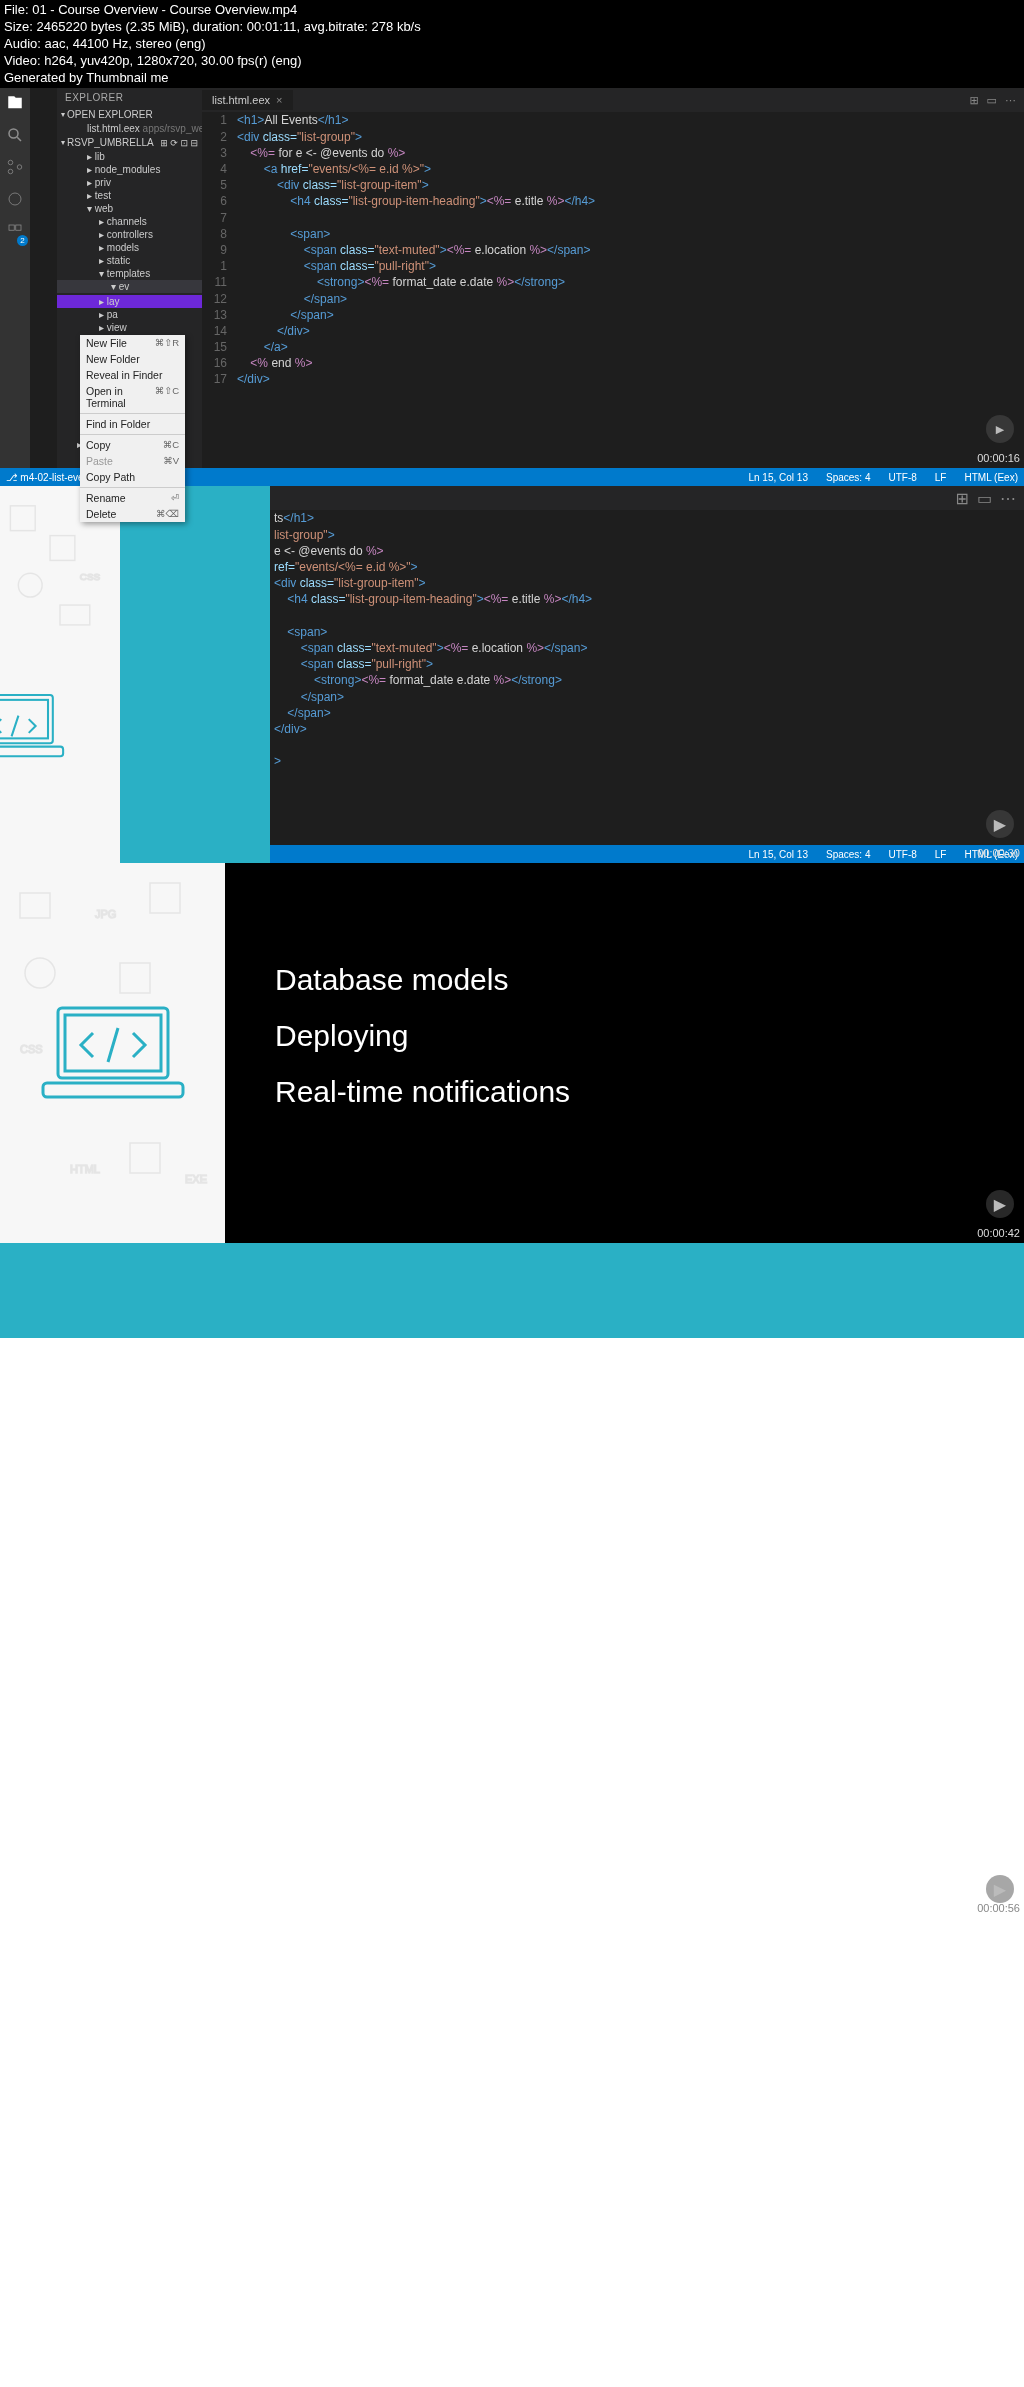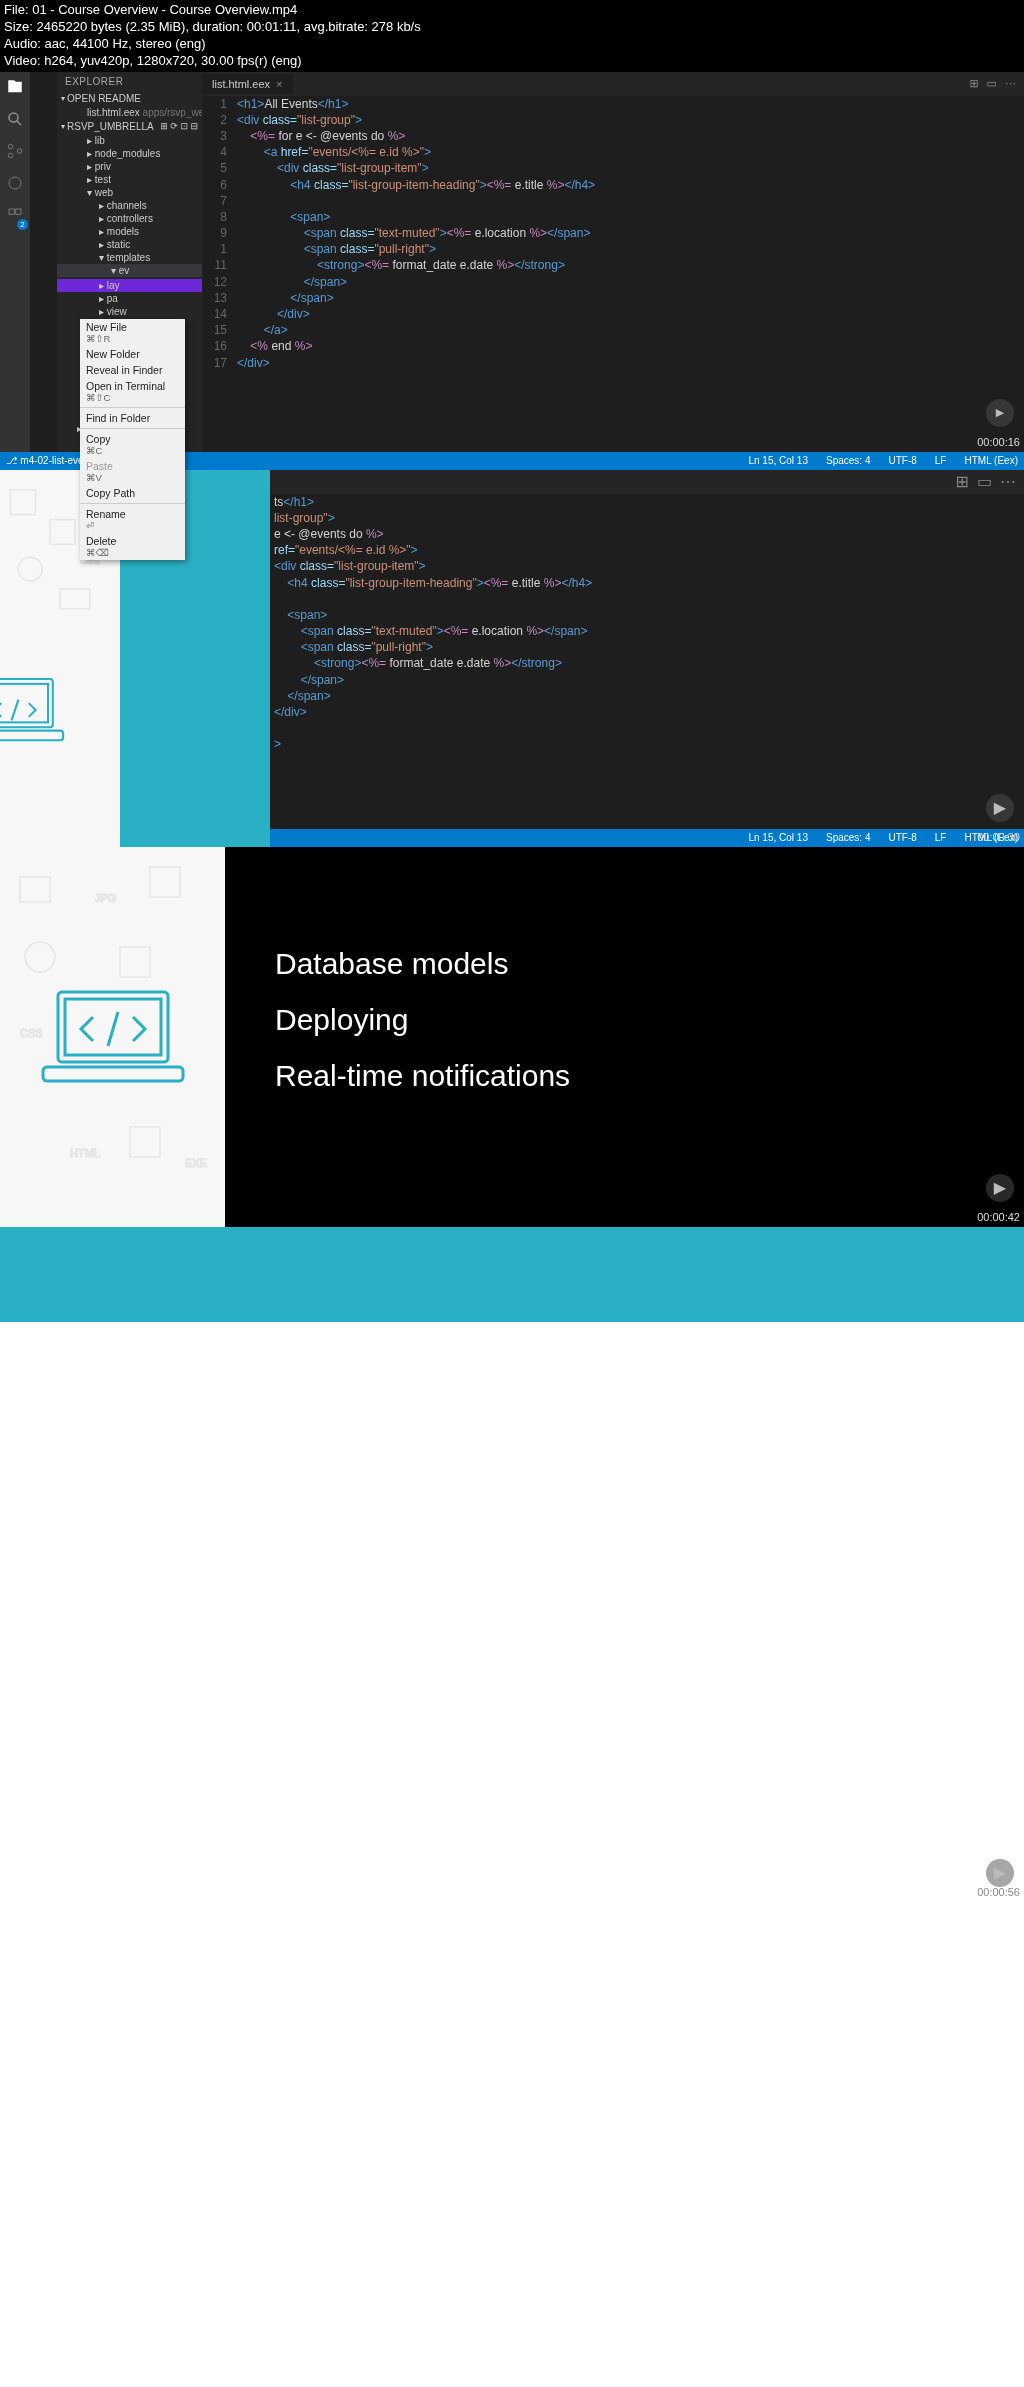--- a/index.html
+++ b/index.html
@@ -35,21 +35,21 @@
 .code-lines div { height: 16.2px; }
 .c-tag { color: #569cd6; }
 .c-attr { color: #9cdcfe; }
 .c-str { color: #ce9178; }
 .c-txt { color: #d4d4d4; }
 .c-embed { color: #c586c0; }
 .status-bar { background: #007acc; color: #fff; height: 18px; display: flex; align-items: center; font-size: 10px; padding: 0 6px; }
 .status-left { display: flex; gap: 8px; }
 .status-right { margin-left: auto; display: flex; gap: 18px; }
 .context-menu { position: absolute; left: 80px; top: 247px; background: #f0f0f0; color: #222; width: 105px; font-size: 10.5px; box-shadow: 2px 2px 6px rgba(0,0,0,0.4); z-index: 10; }
-.menu-item { padding: 2px 6px; display: flex; justify-content: space-between; cursor: pointer; flex-direction: column; }
+.menu-item { padding: 2px 6px; display: flex; justify-content: space-between; cursor: pointer; }
 .menu-item.disabled { color: #999; }
 .menu-sep { height: 1px; background: #ccc; margin: 2px 0; }
 .shortcut { color: #666; font-size: 9.5px; }
 .play-overlay { position: absolute; right: 10px; bottom: 25px; width: 28px; height: 28px; border-radius: 50%; background: rgba(80,80,80,0.5); display: flex; align-items: center; justify-content: center; color: #bbb; }
 .timestamp-overlay { position: absolute; right: 4px; bottom: 4px; color: #ddd; font-size: 11px; }
 .panel2 { display: flex; height: 377px; position: relative; }
 .panel2-left { width: 120px; background: #f7f7f7; position: relative; overflow: hidden; }
 .panel2-accent { width: 150px; background: #2ab0c5; }
 .panel2-code { flex: 1; background: #1e1e1e; display: flex; flex-direction: column; }
 .panel3 { display: flex; height: 380px; position: relative; }
@@ -63,20 +63,21 @@
 .laptop-small { position: absolute; left: -40px; top: 200px; }
 </style>
 </head>
 <body>
 
 <div class="info-block">
   <div>File: 01 - Course Overview - Course Overview.mp4</div>
   <div>Size: 2465220 bytes (2.35 MiB), duration: 00:01:11, avg.bitrate: 278 kb/s</div>
   <div>Audio: aac, 44100 Hz, stereo (eng)</div>
   <div>Video: h264, yuv420p, 1280x720, 30.00 fps(r) (eng)</div>
+  <div>Generated by Thumbnail me</div>
 </div>
 
 <div class="editor-window">
   <div class="activity-bar">
     <svg class="activity-icon active" viewBox="0 0 24 24">
         <path fill="#fff" d="M3 3h8l2 2h8v14H3z"></path>
       </svg>
     <svg class="activity-icon" viewBox="0 0 24 24">
         <circle cx="10" cy="10" r="6" stroke="#ccc" stroke-width="2" fill="none"></circle>
         <line x1="15" y1="15" x2="20" y2="20" stroke="#ccc" stroke-width="2"></line>
@@ -91,21 +92,21 @@
       </svg>
     <div class="badge"><svg class="activity-icon" viewBox="0 0 24 24">
           <rect x="4" y="4" width="7" height="7" stroke="#ccc" fill="none"></rect>
           <rect x="13" y="4" width="7" height="7" stroke="#ccc" fill="none"></rect>
         </svg></div>
   </div>
   <div class="sidebar">
     <div class="sidebar-title">EXPLORER</div>
     <div class="section-header">
         <span class="chev">▾</span>
-        <span>OPEN README</span>
+        <span>OPEN EXPLORER</span>
       </div>
     <div class="tree-item l2"><span>list.html.eex</span> <span class="dim">apps/rsvp_web/web/t…</span></div>
     <div class="section-header">
         <span class="chev">▾</span>
         <span>RSVP_UMBRELLA</span>
         <span style="margin-left:auto;font-size:9px">⊞ ⟳ ⊡ ⊟</span>
       </div>
     <div class="tree" id="tree">
         <div class="tree-item l2">▸ lib</div>
         <div class="tree-item l2">▸ node_modules</div>

